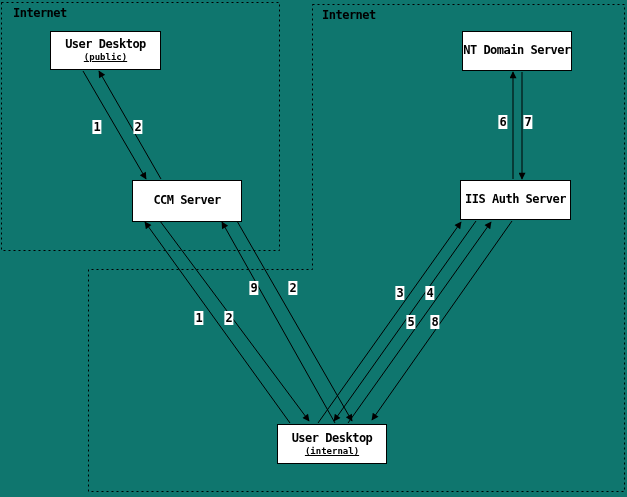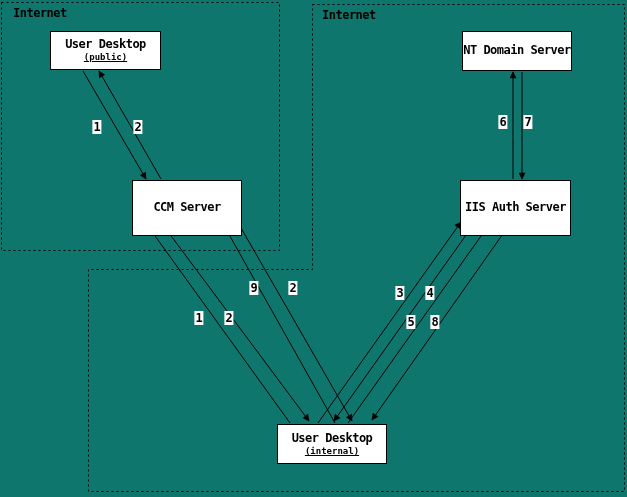--- a/index.html
+++ b/index.html
@@ -65,25 +65,25 @@
 
   <div class="node" style="left:50px;top:31px;width:111px;height:39px;">
     <span class="title">User Desktop</span>
     <span class="subtitle">(public)</span>
   </div>
 
   <div class="node" style="left:462px;top:31px;width:110px;height:40px;">
     <span class="title">NT Domain Server</span>
   </div>
 
-  <div class="node" style="left:132px;top:180px;width:110px;height:56px;">
+  <div class="node" style="left:132px;top:180px;width:110px;height:42px;">
     <span class="title">CCM Server</span>
   </div>
 
-  <div class="node" style="left:460px;top:180px;width:111px;height:56px;">
+  <div class="node" style="left:460px;top:180px;width:111px;height:40px;">
     <span class="title">IIS Auth Server</span>
   </div>
 
   <div class="node" style="left:277px;top:424px;width:110px;height:40px;">
     <span class="title">User Desktop</span>
     <span class="subtitle">(internal)</span>
   </div>
 
   <span class="num" style="left:97px;top:127px;">1</span>
   <span class="num" style="left:138px;top:127px;">2</span>

